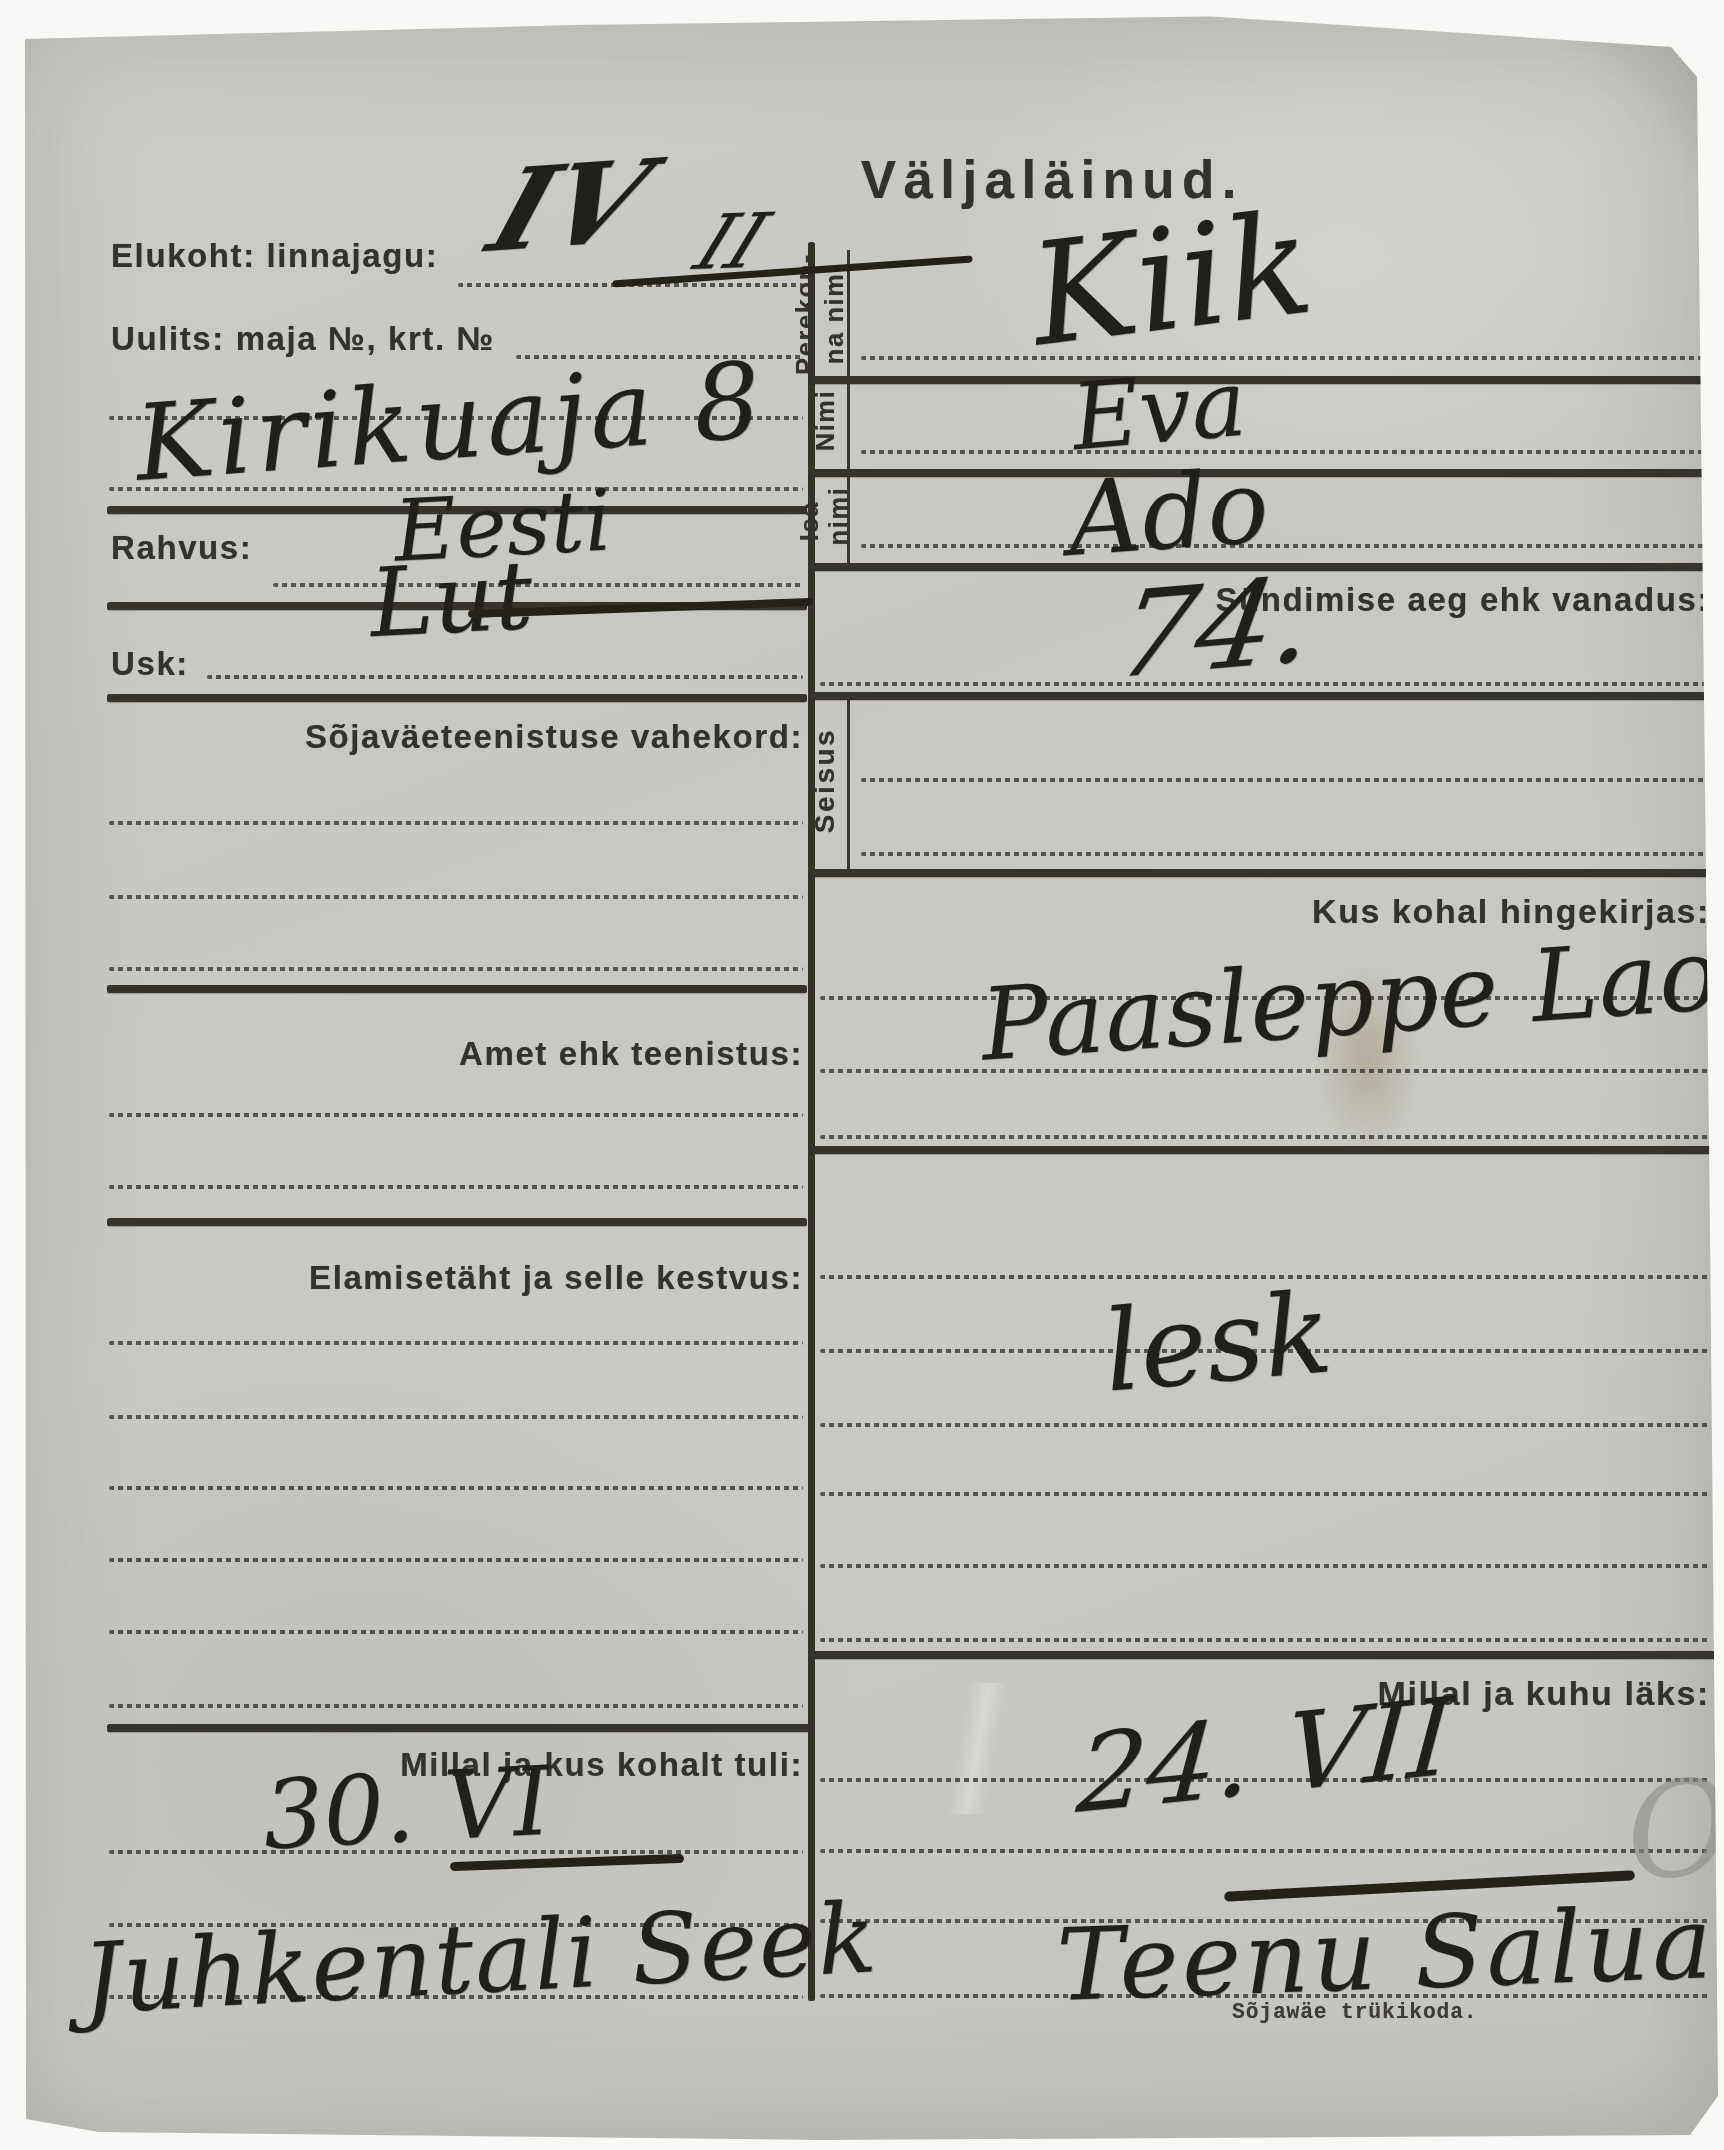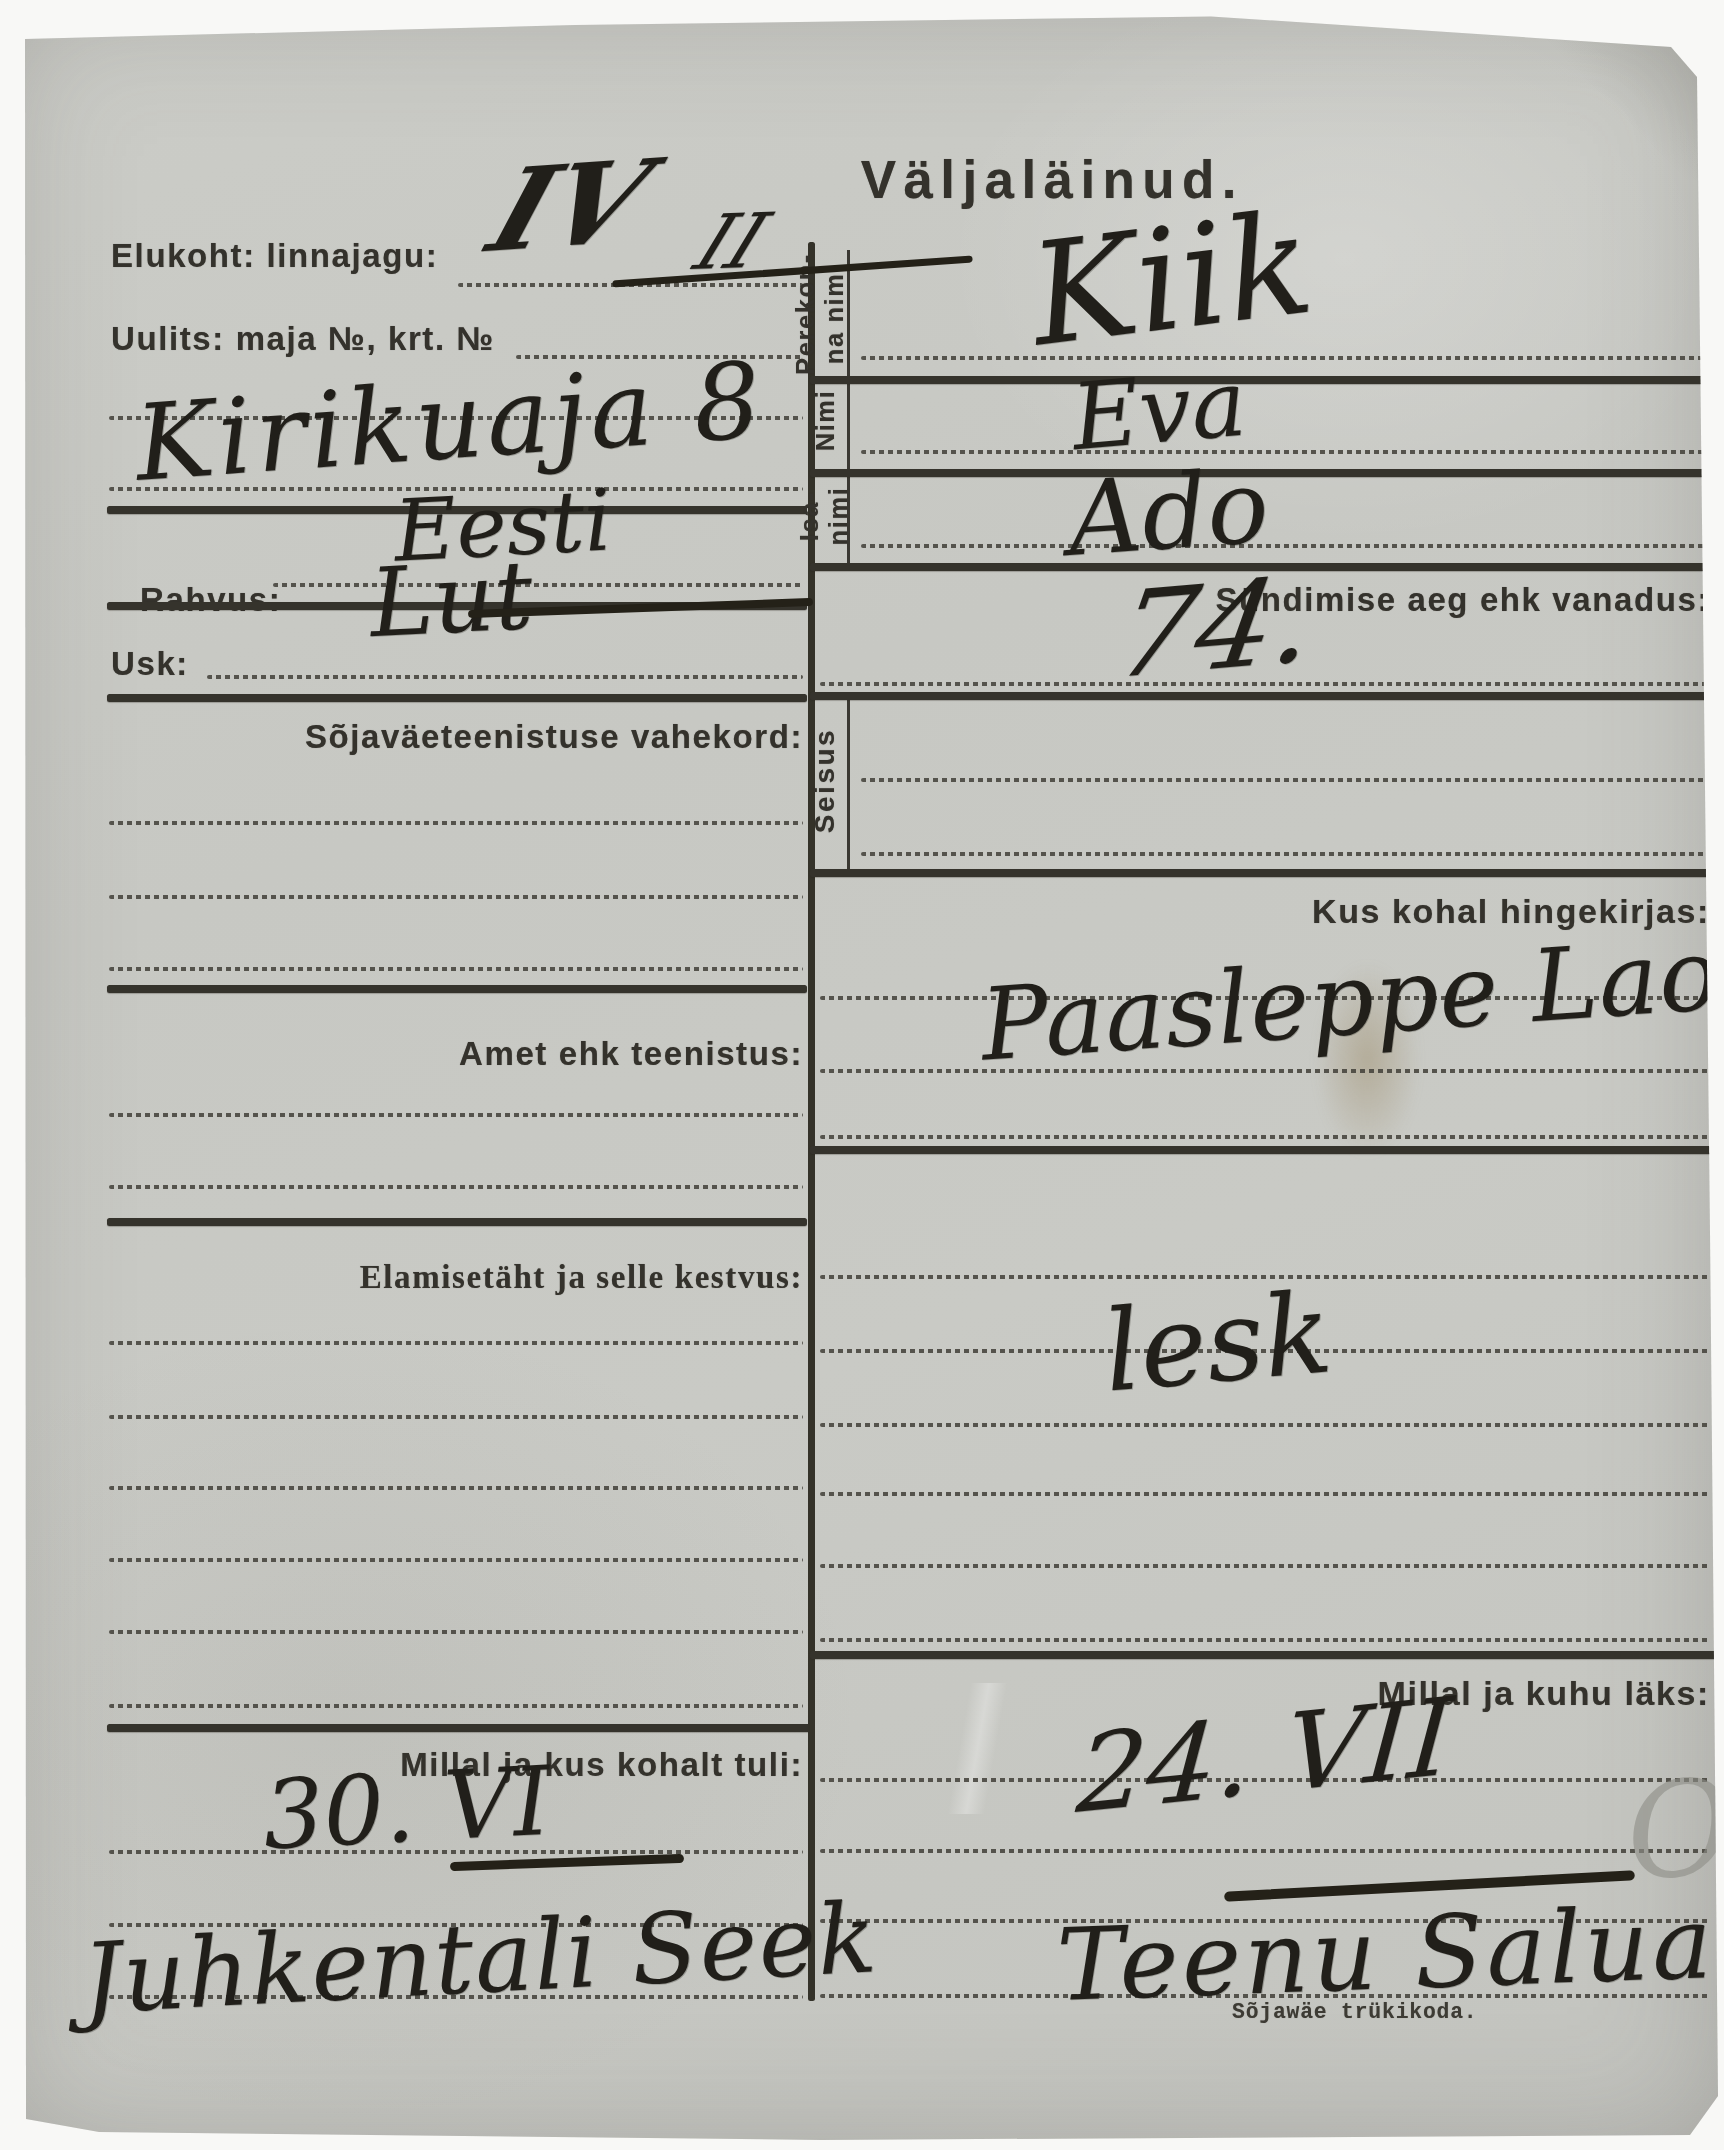--- a/index.html
+++ b/index.html
@@ -46,25 +46,25 @@
                 background:linear-gradient(225deg,rgba(90,88,80,.25),transparent 55%);"></div>
     <div class="crease" style="left:805px;top:1683px;width:345px;height:131px;
                 background:linear-gradient(100deg,transparent 45%,rgba(255,255,255,.30) 50%,transparent 55%);"></div>
     <div class="stain" style="left:1314px;top:961px;width:107px;height:197px;"></div>
 
     <div class="print center" style="left:505px;top:149px;width:739px;font-size:53px;letter-spacing:7.4px;">Väljaläinud.</div>
     <span class="hw" style="left:499px;top:138px;font-size:115px;transform:skewX(-22deg) rotate(-4deg);font-weight:700;">IV</span>
 
     <div class="print" style="left:111px;top:237px;font-size:33px;">Elukoht: linnajagu:</div>
     <div class="print" style="left:111px;top:320px;font-size:33px;">Uulits: maja №, krt. №</div>
-    <div class="print" style="left:111px;top:581px;font-size:33px;margin-left:29px;">Rahvus:</div>
+    <div class="print" style="left:111px;top:529px;font-size:33px;">Rahvus:</div>
     <div class="print" style="left:111px;top:645px;font-size:33px;">Usk:</div>
     <div class="print center" style="left:109px;top:718px;width:694px;font-size:33px;">Sõjaväeteenistuse vahekord:</div>
     <div class="print center" style="left:109px;top:1035px;width:694px;font-size:33px;">Amet ehk teenistus:</div>
-    <div class="print center" style="left:109px;top:1259px;width:694px;font-size:33px;font-family:Liberation Serif, serif;">Elamisetäht ja selle kestvus:</div>
+    <div class="print center" style="left:109px;top:1259px;width:694px;font-size:33px;">Elamisetäht ja selle kestvus:</div>
     <div class="print center" style="left:109px;top:1746px;width:694px;font-size:33px;">Millal ja kus kohalt tuli:</div>
 
     <div class="dot" style="left:458px;top:283px;width:345px;"></div>
     <div class="dot" style="left:516px;top:355px;width:287px;"></div>
     <div class="dot" style="left:109px;top:416px;width:694px;"></div>
     <div class="dot" style="left:109px;top:487px;width:694px;"></div>
     <div class="bar" style="left:107px;top:506px;width:700px;"></div>
     <div class="dot" style="left:273px;top:583px;width:530px;"></div>
     <div class="bar" style="left:107px;top:602px;width:700px;"></div>
     <div class="dot" style="left:207px;top:675px;width:596px;"></div>

